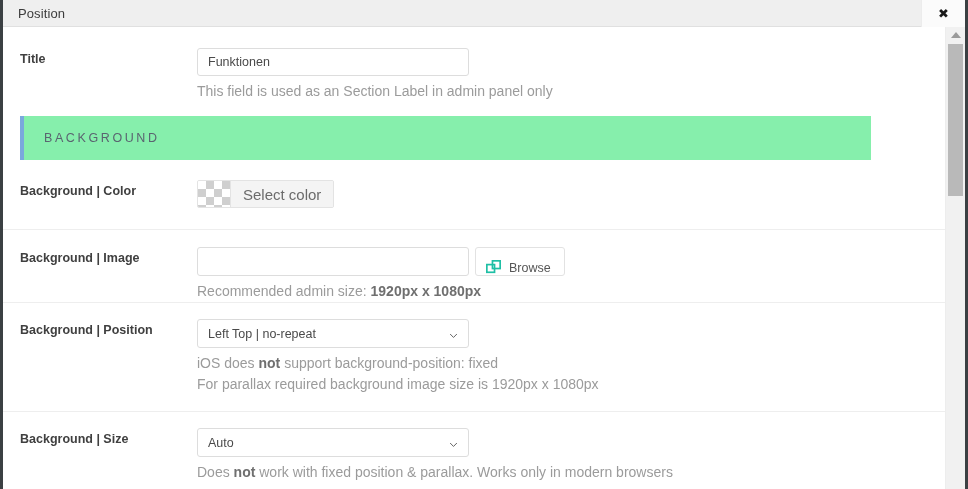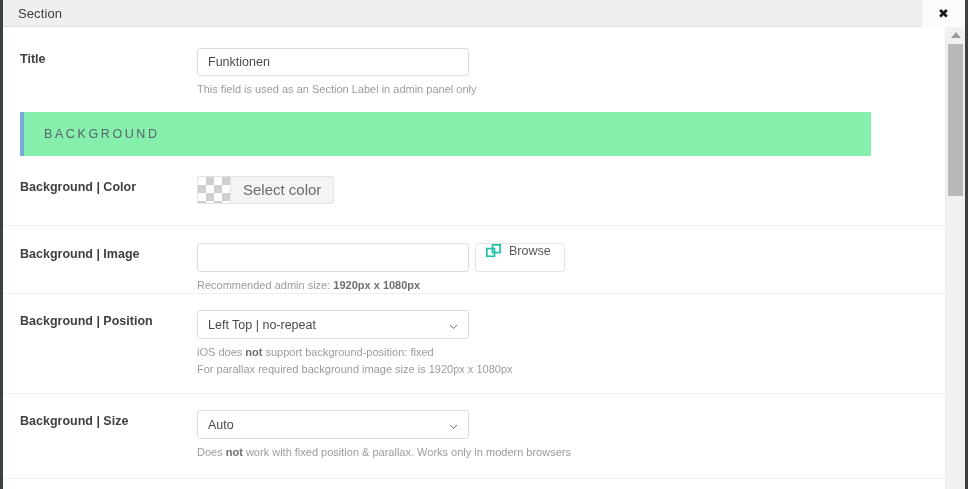--- a/index.html
+++ b/index.html
@@ -139,21 +139,21 @@
     min-width: 0;
   }
   .field-label {
     font-size: 12.5px;
     font-weight: bold;
     color: #404040;
     line-height: 1.4;
   }
 
   .help {
-    font-size: 11px;
+    font-size: 14px;
     color: #9b9b9b;
     line-height: 1.5;
     margin-top: 5px;
   }
   .help b { color: #6f6f6f; }
 
   
   .text-input {
     width: 272px;
     height: 28px;
@@ -204,21 +204,21 @@
     align-items: flex-start;
   }
   .browse-btn {
     margin-left: 6px;
     height: 29px;
     min-width: 86px;
     border: 1px solid #e2e2e2;
     border-radius: 3px;
     background: #ffffff;
     display: flex;
-    align-items: flex-start;
+    align-items: flex-end;
     gap: 8px;
     padding: 0 13px 0 10px;
     cursor: pointer;
     box-sizing: border-box;
   }
   .browse-btn .lbl {
     font-size: 12.5px;
     color: #565656;
   }
   .browse-icon { width: 15px; height: 15px; display: block; }
@@ -274,21 +274,21 @@
     letter-spacing: 2.6px;
     color: #5a6470;
   }
 </style>
 </head>
 <body>
 
 <div class="screen">
 
   <div class="modal-header">
-    <div class="modal-title">Section</div>
+    <div class="modal-title">Position</div>
     <button class="close-btn">
       <span class="glyph">✖</span>
     </button>
   </div>
 
   <div class="modal-body">
 
     <div class="content">
 
       <div class="row" style="padding-top:21px;padding-bottom:14px;">

